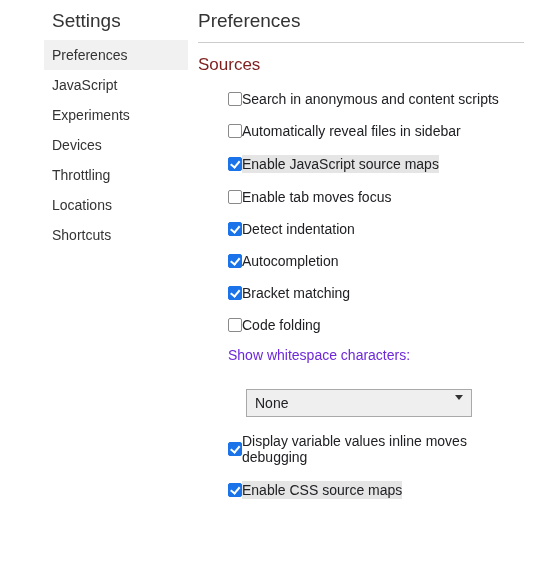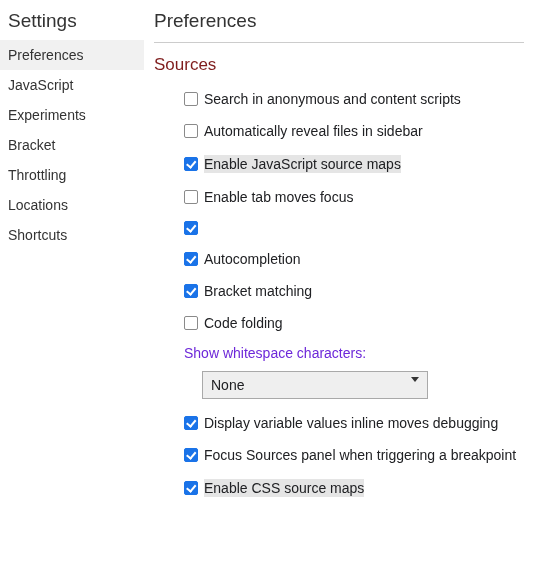--- a/index.html
+++ b/index.html
@@ -6,21 +6,21 @@
   body {
     margin: 0;
     font-family: "Segoe UI", Arial, sans-serif;
     font-size: 14px;
     color: #202124;
     background: #fff;
     width: 536px;
     height: 574px;
     overflow: hidden;
   }
-  .container { display: flex; height: 100%; }
+  .container { display: flex; height: 100%; padding-left: 44px; }
   .sidebar {
     width: 144px;
     padding-top: 6px;
     background: #fff;
   }
   .sidebar-title {
     font-size: 19px;
     font-weight: 400;
     color: #333;
     padding: 4px 10px 8px 8px;
@@ -49,21 +49,20 @@
   }
   .section-title {
     font-size: 17px;
     color: #7f1d1d;
     padding: 2px 0 8px 0;
   }
   .option-list { padding-left: 30px; }
   .option {
     display: flex;
     align-items: center;
-    gap: 6px;
     padding: 8px 0;
     cursor: pointer;
   }
   .option-label { color: #202124; }
   .highlight { background: #e5e5e5; padding: 1px 0; }
   .checkbox-box {
     width: 14px; height: 14px;
     border: 1px solid #8a8a8a;
     border-radius: 2px;
     display: inline-flex;
@@ -81,21 +80,21 @@
     width: 4px; height: 7px;
     border: solid #fff;
     border-width: 0 2px 2px 0;
     transform: rotate(40deg) translate(-0.5px,-1px);
   }
   .group-label {
     padding: 6px 0 6px 0;
     color: #6d28d9;
   }
   .select {
-    margin: 4px 0 8px 18px;
+    margin: 20px 0 8px 18px;
     width: 226px;
     border: 1px solid #a9a9a9;
     background: #efefef;
     padding: 5px 8px;
     display: flex;
     align-items: flex-start;
     justify-content: space-between;
     cursor: pointer;
     font-size: 14px;
   }
@@ -109,21 +108,21 @@
 </head>
 <body>
 
 <div class="container">
   <div class="sidebar">
     <div class="sidebar-title">Settings</div>
     <div id="sidebar-items">
         <div class="sidebar-item active"><span>Preferences</span></div>
         <div class="sidebar-item"><span>JavaScript</span></div>
         <div class="sidebar-item"><span>Experiments</span></div>
-        <div class="sidebar-item"><span>Bracket</span></div>
+        <div class="sidebar-item"><span>Devices</span></div>
         <div class="sidebar-item"><span>Throttling</span></div>
         <div class="sidebar-item"><span>Locations</span></div>
         <div class="sidebar-item"><span>Shortcuts</span></div>
       </div>
   </div>
   <div class="main">
     <div class="main-title">Preferences</div>
     <hr class="hr">
     <div class="section-title">Sources</div>
     <div class="option-list" id="option-list-1">
@@ -138,20 +137,21 @@
         <label class="option">
           <span class="checkbox-box checked"></span>
           <span class="option-label highlight">Enable JavaScript source maps</span>
         </label>
         <label class="option">
           <span class="checkbox-box"></span>
           <span class="option-label">Enable tab moves focus</span>
         </label>
         <label class="option">
           <span class="checkbox-box checked"></span>
+          <span class="option-label">Detect indentation</span>
         </label>
         <label class="option">
           <span class="checkbox-box checked"></span>
           <span class="option-label">Autocompletion</span>
         </label>
         <label class="option">
           <span class="checkbox-box checked"></span>
           <span class="option-label">Bracket matching</span>
         </label>
         <label class="option">
@@ -166,21 +166,17 @@
         <span class="caret"></span>
       </div>
     </div>
     <div class="option-list" id="option-list-2">
         <label class="option">
           <span class="checkbox-box checked"></span>
           <span class="option-label">Display variable values inline moves debugging</span>
         </label>
         <label class="option">
           <span class="checkbox-box checked"></span>
-          <span class="option-label">Focus Sources panel when triggering a breakpoint</span>
-        </label>
-        <label class="option">
-          <span class="checkbox-box checked"></span>
           <span class="option-label highlight">Enable CSS source maps</span>
         </label>
       </div>
   </div>
 </div>
 
 </body></html>

